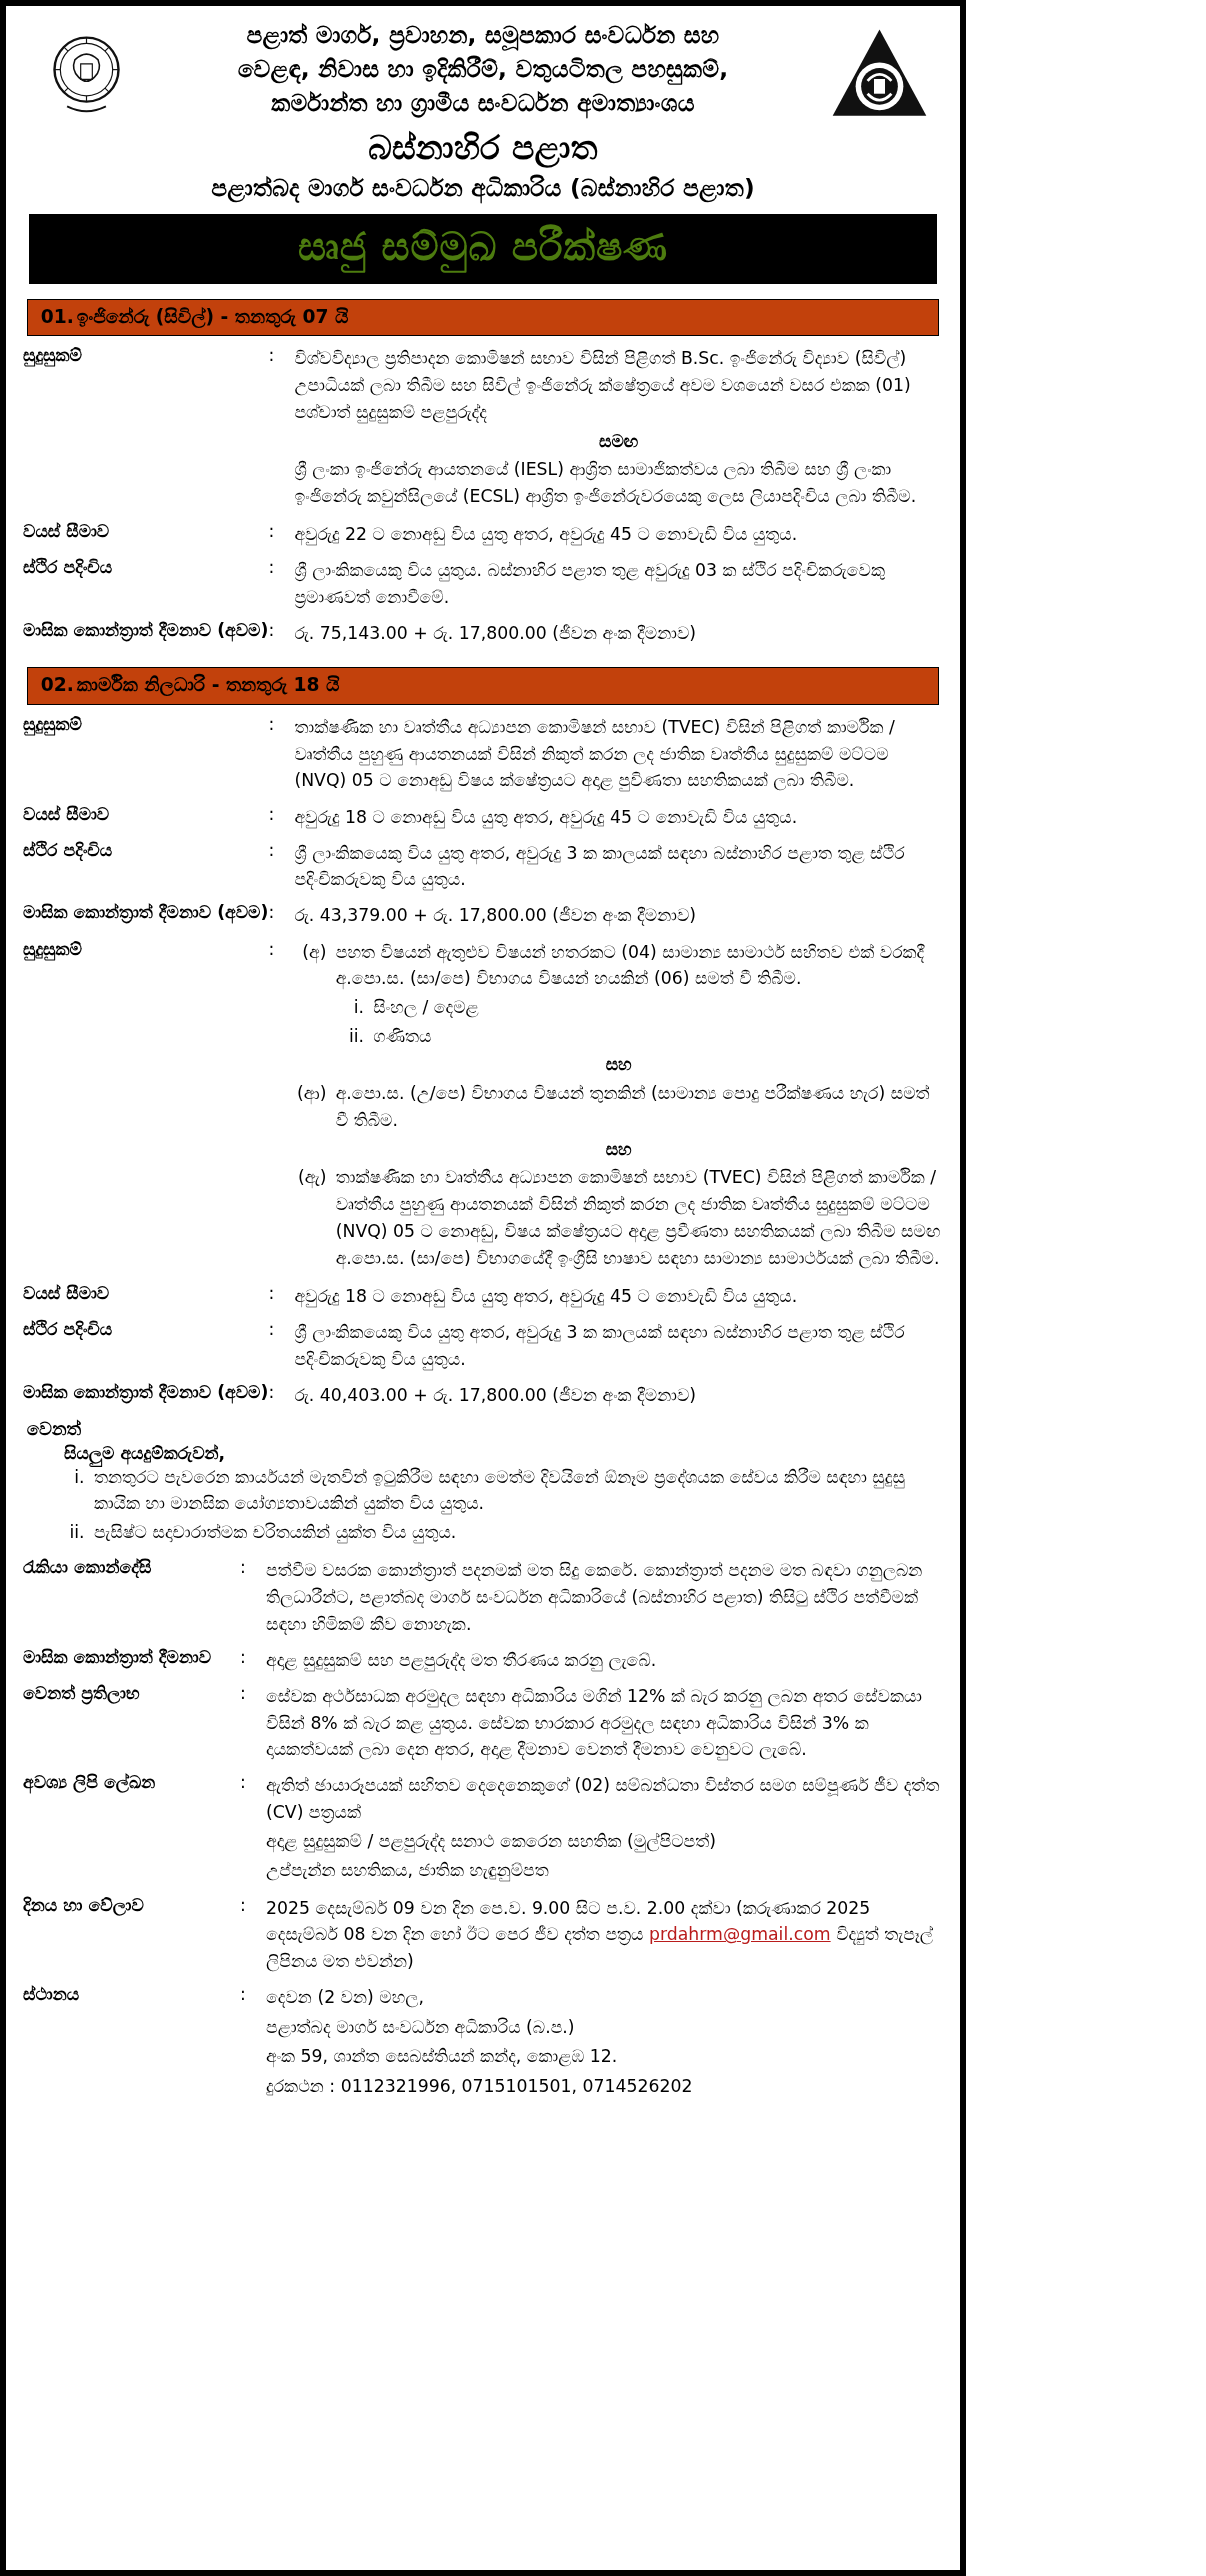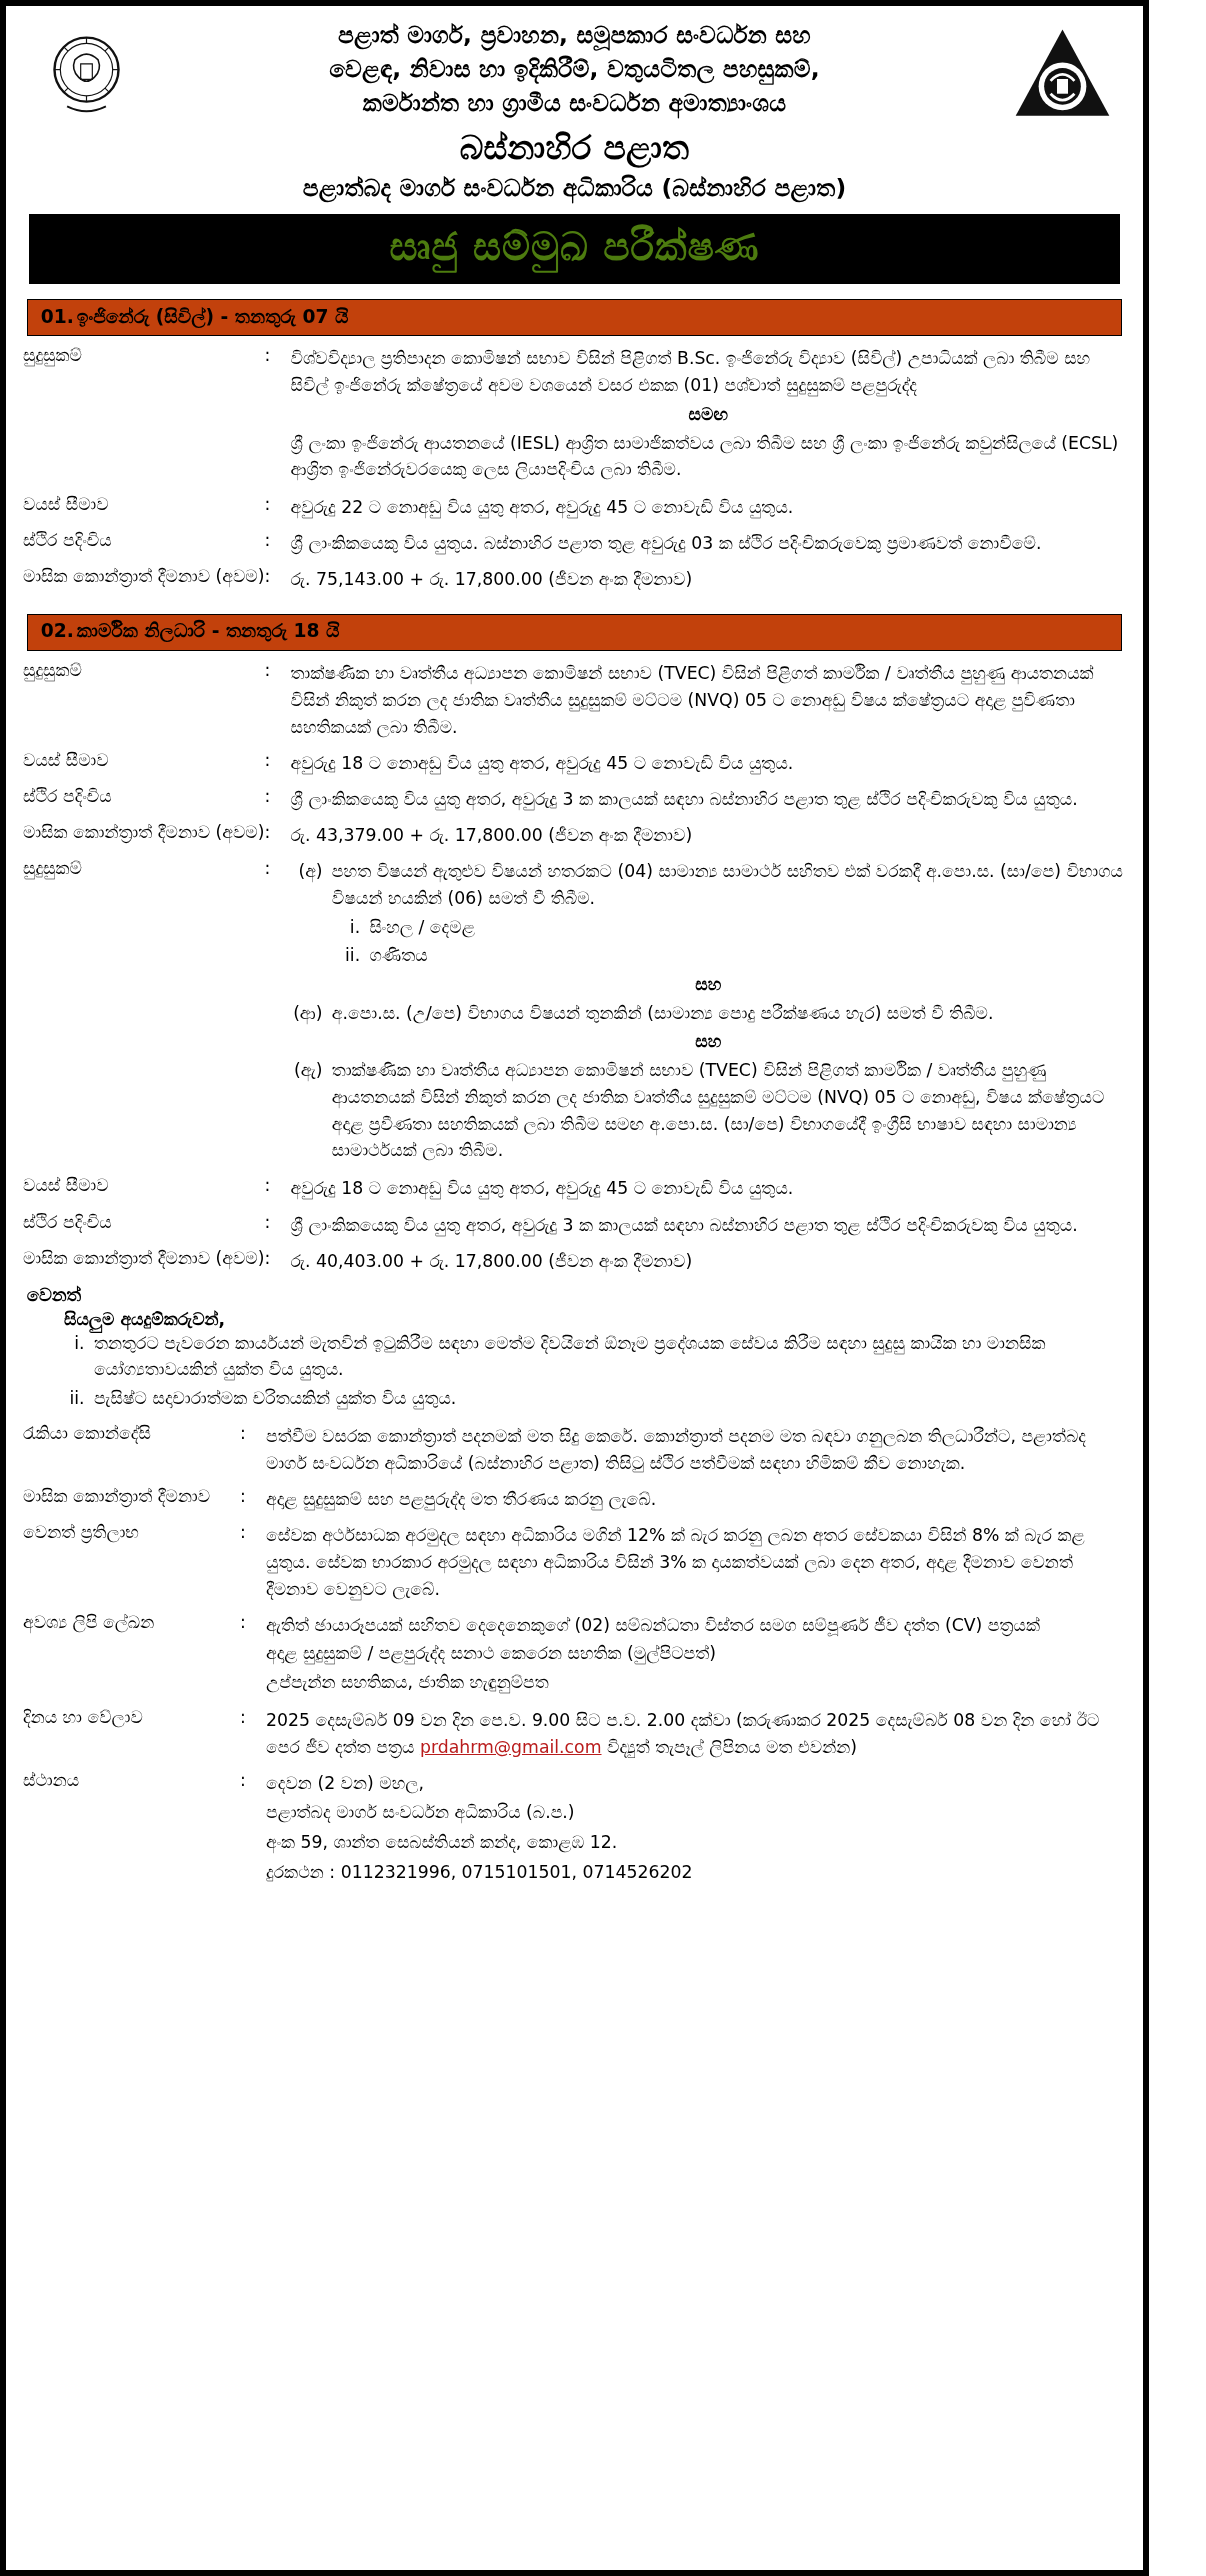--- a/index.html
+++ b/index.html
@@ -4,21 +4,21 @@
 <style>
   * { box-sizing: border-box; }
   html, body { margin:0; padding:0; }
   body {
     width: 1207px;
     background: #ffffff;
     font-family: "DejaVu Sans", "Liberation Sans", sans-serif;
     color: #000;
   }
   .page {
-    width: 1149px;
+    width: 966px;
     min-height: 2576px;
     background: #fff;
     border: 6.5px solid #000;
     padding: 9.3px 17px 17px 17px;
     position: relative;
   }
   
   .header {
     display: flex;
     align-items: flex-start;
@@ -64,21 +64,21 @@
     padding: 5.6px 9.3px 7.5px 13px;
     margin: 15px 3.7px 5.6px 3.7px;
   }
   .sec-head .num { display:inline-block; width: 36px; }
 
   
   table.rows { width: 100%; border-collapse: collapse; }
   table.rows td { vertical-align: top; padding: 3.7px 0 5.6px 0; }
   td.lbl {
     width: 217px;
-    font-weight: normal;
+    font-weight: bold;
     font-size: 17.3px;
     padding-left: 37px;
     white-space: nowrap;
   }
   td.colon { width: 26px; font-size: 17.3px; }
   td.val { font-size: 17.3px; line-height: 1.55; padding-right: 9.3px; }
   .val p { margin: 0 0 1.9px 0; }
   .center-word { text-align: center; font-weight: bold; margin: 1.9px 0 3.7px 0; }
   .li-row { display: flex; gap: 9.3px; margin-bottom: 1.9px; }
   .li-mark { flex: 0 0 auto; min-width: 32px; text-align: right; }

